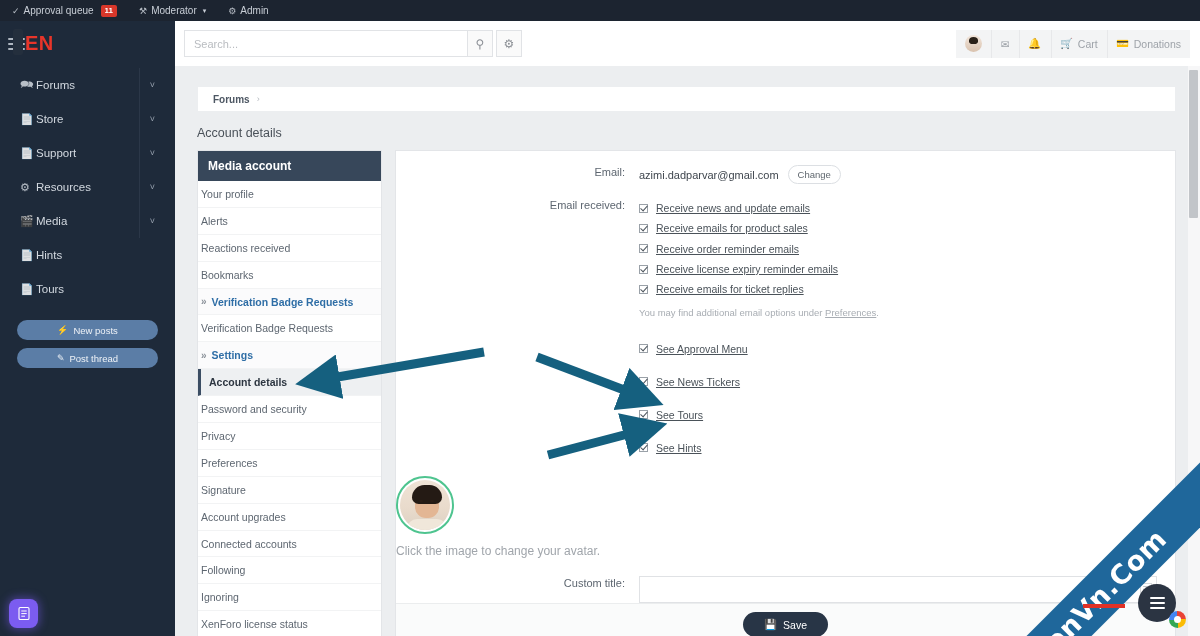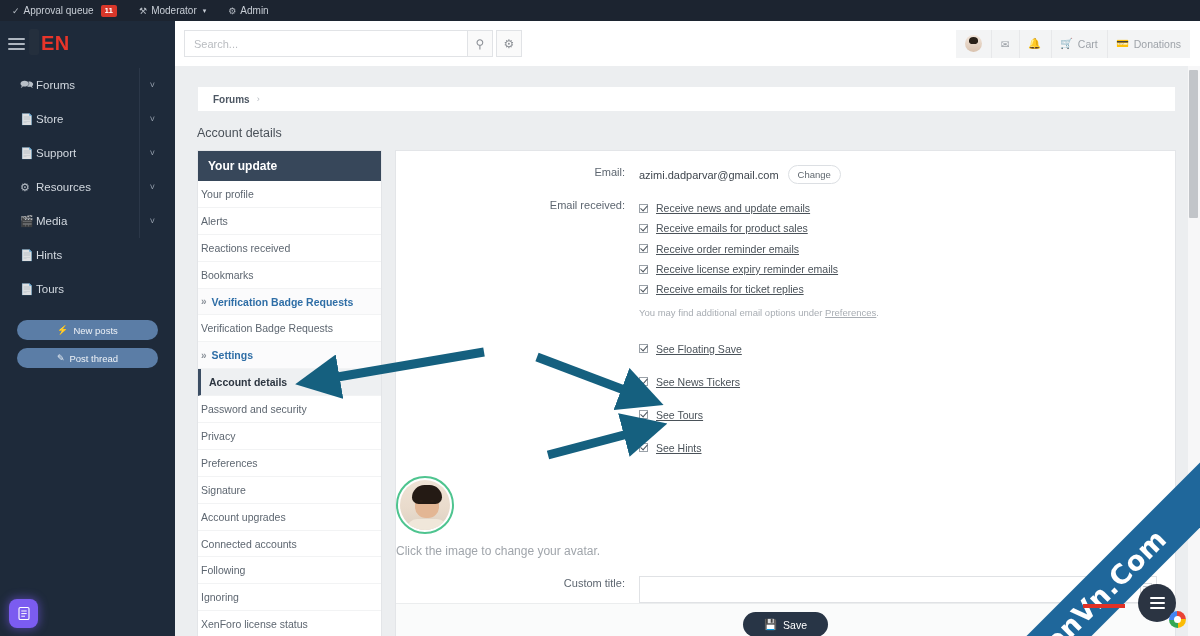--- a/index.html
+++ b/index.html
@@ -24,21 +24,21 @@
     background: #d8372a; color: #fff; font-size: 8px; line-height: 1;
     padding: 2px 4px; border-radius: 2px; font-weight: bold; margin-left: 3px;
   }
   .caret-d { font-size: 7px; margin-left: 2px; }
 
   
   .sidebar {
     position: absolute; top: 21px; left: 0; width: 175px; height: 615px;
     background: #1e2a3a; z-index: 30;
   }
-  .sidebar-head { height: 45px; display: flex; align-items: center; padding-left: 8px; gap: 16px; }
+  .sidebar-head { height: 45px; display: flex; align-items: center; padding-left: 8px; }
   .hamburger { width: 17px; display: flex; flex-direction: column; gap: 3px; cursor: pointer; }
   .hamburger i { display: block; height: 2px; background: #aeb6c0; border-radius: 1px; }
   .logo {
     color: #e8352a; font-weight: bold; font-size: 20px; letter-spacing: .5px;
     position: relative;
   }
   .logo::before {
     content: ""; position: absolute; left: -12px; top: -3px;
     width: 10px; height: 26px; background: #242f3d; border-radius: 2px;
   }
@@ -392,21 +392,21 @@
     <div class="breadcrumb-bar">
       <span class="bc">Forums</span>
       <span class="bc-sep">›</span>
     </div>
 
     <div class="page-title">Account details</div>
 
     <div class="content">
 
       <div class="sidenav">
-        <div class="sidenav-head">Your update</div>
+        <div class="sidenav-head">Media account</div>
 
         <div class="sn-item">
           <span>Your profile</span>
           </div>
         <div class="sn-item">
           <span>Alerts</span>
           </div>
         <div class="sn-item">
           <span>Reactions received</span>
           </div>
@@ -492,21 +492,21 @@
               <span class="cb-label">Receive emails for ticket replies</span>
             </div>
             <div class="hint">
               <span>You may find additional email options under </span><a href="#">Preferences</a><span>.</span>
             </div>
 
             <div style="height:14px"></div>
 
             <div class="cb-row spaced">
               <span class="cbx"></span>
-              <span class="cb-label">See Floating Save</span>
+              <span class="cb-label">See Approval Menu</span>
             </div>
             <div class="cb-row spaced">
               <span class="cbx"></span>
               <span class="cb-label">See News Tickers</span>
             </div>
             <div class="cb-row spaced">
               <span class="cbx"></span>
               <span class="cb-label">See Tours</span>
             </div>
             <div class="cb-row spaced">

